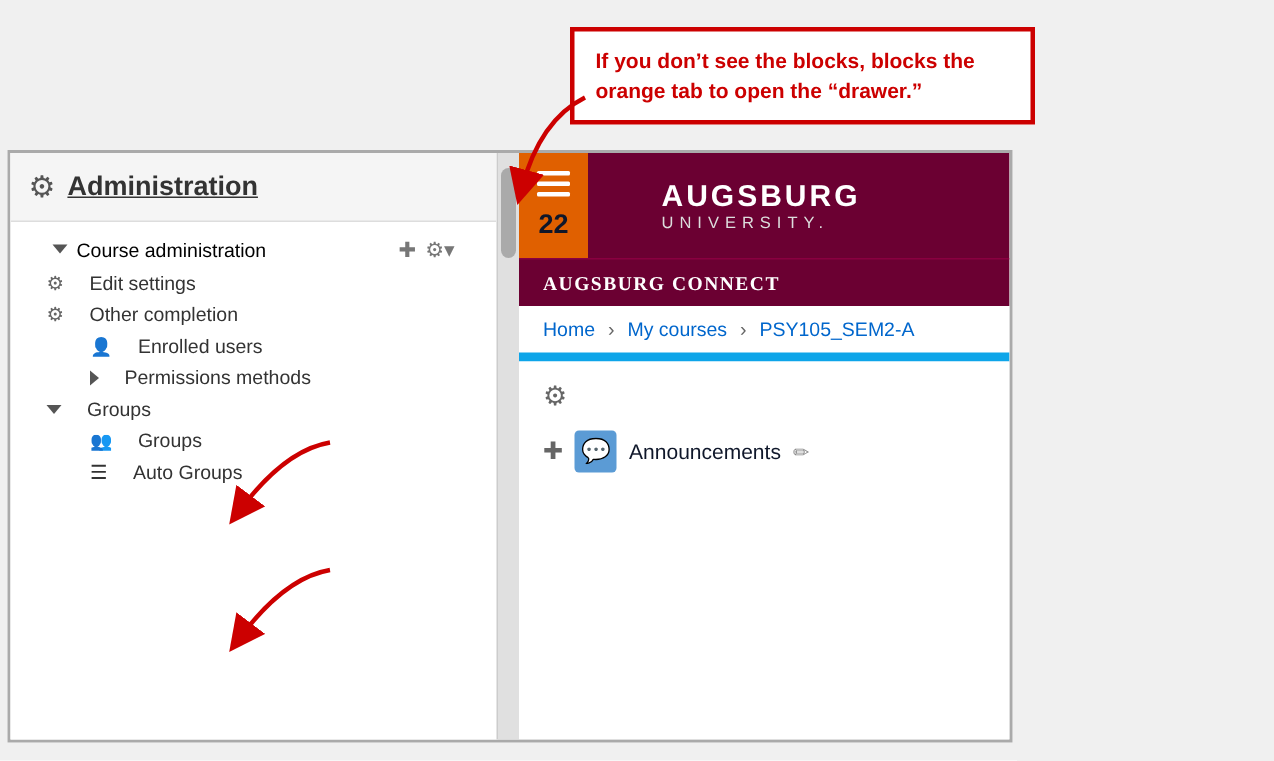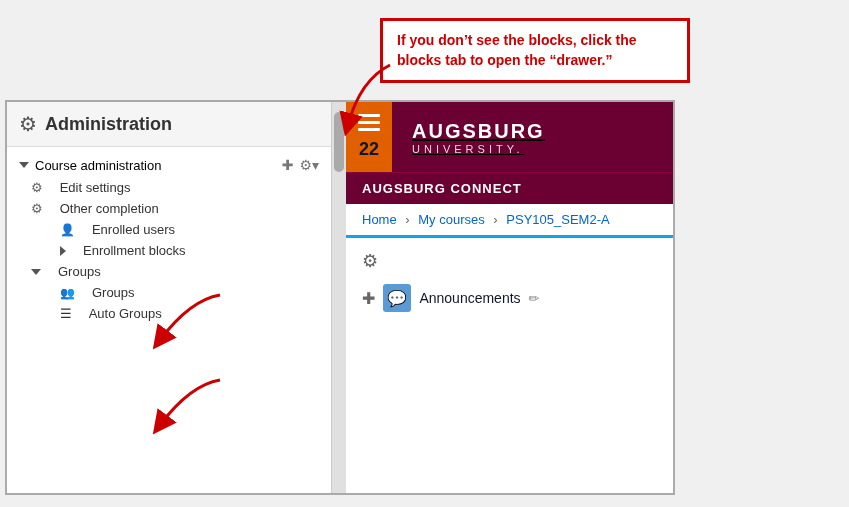--- a/index.html
+++ b/index.html
@@ -60,20 +60,21 @@
 
     .sidebar-header-icon {
       color: #555;
       font-size: 20px;
     }
 
     .sidebar-header-title {
       font-size: 18px;
       font-weight: bold;
       color: #333;
+      text-decoration: underline;
     }
 
     .sidebar-content {
       padding: 6px 0;
       font-size: 13px;
     }
 
     .sidebar-item {
       padding: 3px 12px;
       display: flex;
@@ -88,21 +89,21 @@
     }
 
     .sidebar-item.indented2 {
       padding-left: 53px;
     }
 
     .sidebar-section-row {
       display: flex;
       align-items: center;
       justify-content: space-between;
-      padding: 4px 12px;
+      padding: 4px 28px;
     }
 
     .sidebar-section-row .left {
       display: flex;
       align-items: center;
       gap: 6px;
     }
 
     .section-actions {
       display: flex;
@@ -193,24 +194,23 @@
     }
 
     .number-badge {
       color: #0f172a;
       font-size: 18px;
       font-weight: bold;
       margin-top: 4px;
     }
 
     .uni-logo {
-      margin-left: 50px;
+      margin-left: 79px;
       display: flex;
       flex-direction: column;
-      text-decoration: underline;
     }
 
     .uni-name-top {
       color: #fff;
       font-size: 20px;
       font-weight: bold;
       letter-spacing: 2px;
     }
 
     .uni-name-bottom {
@@ -219,36 +219,37 @@
       letter-spacing: 4px;
     }
 
     .connect-bar {
       background: #6b0032;
       height: 32px;
       display: flex;
       align-items: center;
       padding: 0 16px;
       border-top: 1px solid #8a0040;
+      font-family: Liberation Serif, serif;
     }
 
     .connect-label {
       color: #fff;
       font-size: 13px;
       font-weight: bold;
       letter-spacing: 1px;
     }
 
     
     .breadcrumb-bar {
       padding: 8px 16px;
       font-size: 13px;
       color: #333;
       background: #fff;
-      border-bottom: 3px solid #0ea5e9;
+      border-bottom: 6px solid #0ea5e9;
     }
 
     .breadcrumb-bar a {
       color: #0066cc;
       text-decoration: none;
     }
 
     .breadcrumb-separator {
       margin: 0 5px;
       color: #666;
@@ -310,21 +311,21 @@
       top: 60px;
       left: 330px;
       z-index: 15;
       pointer-events: none;
     }
   </style>
 </head>
 <body>
 
 <div class="callout-box">
-  <span>If you don’t see the blocks, click the blocks tab to open the “drawer.”</span>
+  <span>If you don’t see the blocks, blocks the orange tab to open the “drawer.”</span>
 </div>
 
 <svg class="callout-arrow" width="80" height="80" viewBox="0 0 80 80">
   <defs>
     <marker id="arrowhead" markerWidth="8" markerHeight="8" refX="4" refY="4" orient="auto">
       <polygon points="0 0, 8 4, 0 8" fill="#cc0000"></polygon>
     </marker>
   </defs>
   <path d="M 60 5 Q 30 20 18 65" stroke="#cc0000" stroke-width="3" fill="none" marker-end="url(#arrowhead)"></path>
 </svg>
@@ -362,21 +363,21 @@
       </div>
 
 
       <div class="sidebar-item indented2">
         <span class="user-icon"></span>
         <span>Enrolled users</span>
       </div>
 
       <div class="sidebar-item indented2">
         <span class="triangle-right"></span>
-        <span>Enrollment blocks</span>
+        <span>Permissions methods</span>
       </div>
 
       <div class="sidebar-item indented">
         <span class="triangle-down"></span>
         <span>Groups</span>
       </div>
 
       <div class="sidebar-item indented2">
         <span class="users-icon"></span>
         <span>Groups</span>

